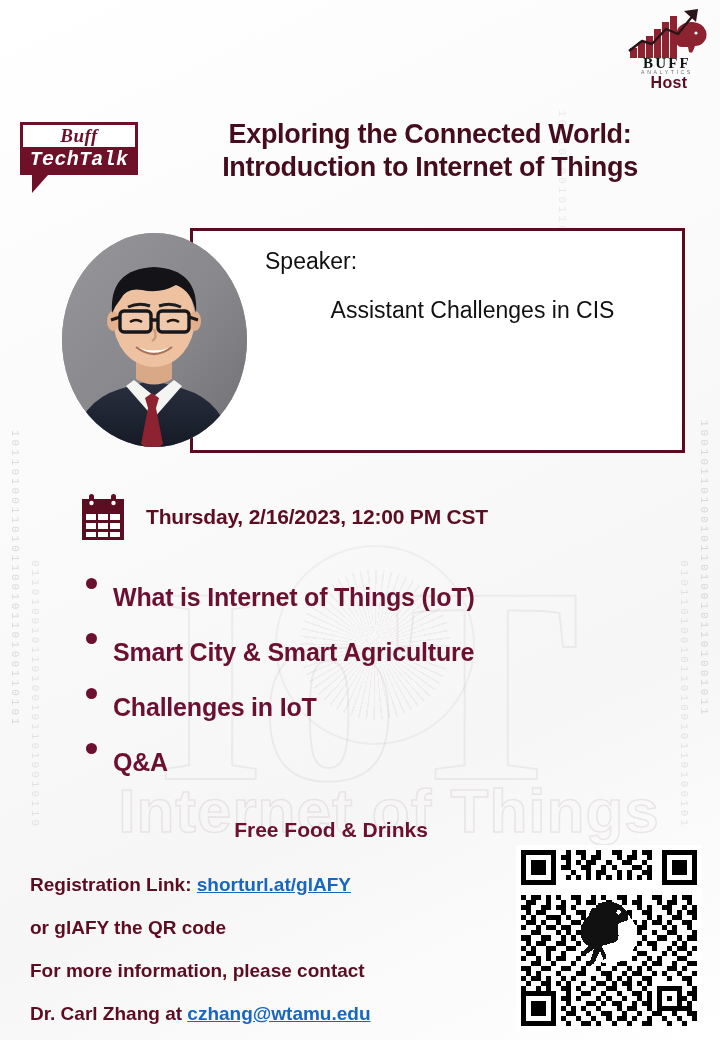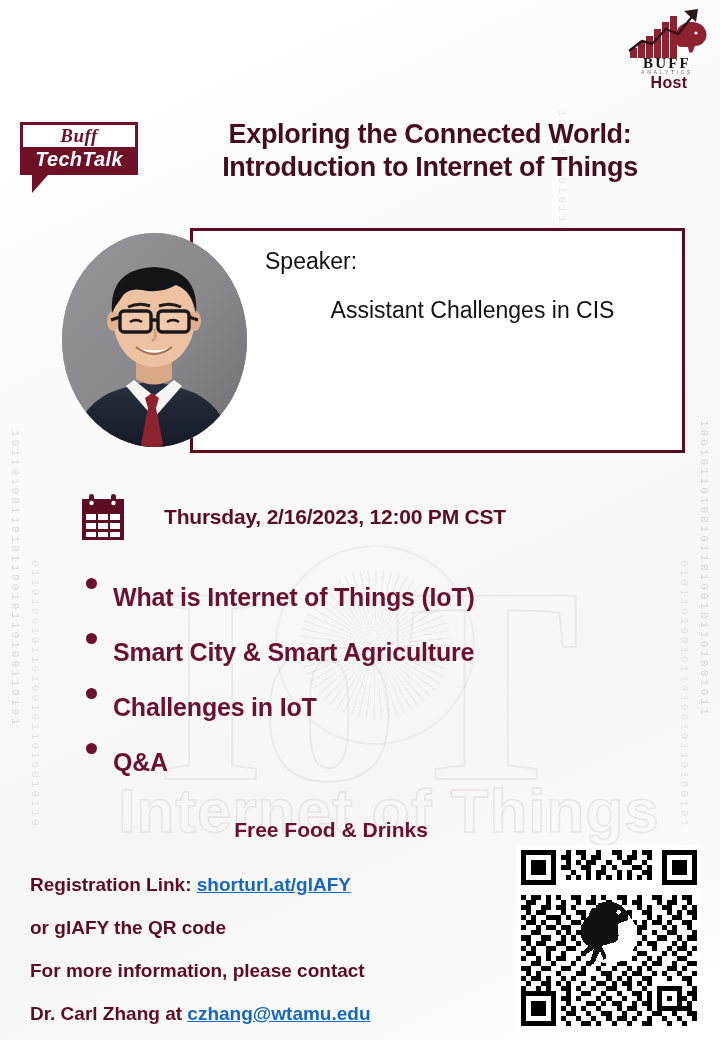--- a/index.html
+++ b/index.html
@@ -91,21 +91,21 @@
     font-family:"Liberation Serif", serif;
     font-size:19px; font-weight:bold; font-style:italic;
     color:#6d1028; letter-spacing:.5px;
   }
   .tt-bot {
     background:#6d1028; border:3px solid #6d1028; border-top:none;
     height:28px;
     display:flex; align-items:center; justify-content:center;
   }
   .tt-bot span {
-    font-family:Liberation Sans, sans-serif;
+    font-family:Liberation Mono, monospace;
     font-size:20px; font-weight:bold; font-style:italic;
     color:#ffffff; letter-spacing:.3px;
   }
   .tt-tail {
     width:0; height:0; margin-left:12px;
     border-left:16px solid #6d1028;
     border-bottom:18px solid transparent;
   }
 
   
@@ -143,21 +143,21 @@
     letter-spacing:-.3px;
   }
   .sp-role {
     margin-top:22px; text-align:center;
     font-size:23px; color:#111;
   }
 
   
   .date-row {
     position:absolute; left:78px; top:492px;
-    display:flex; align-items:center; gap:36px; z-index:5;
+    display:flex; align-items:center; gap:18px; z-index:5;
   }
   .cal-icon { width:50px; height:50px; display:block; }
   .date-text {
     font-size:21px; font-weight:bold; color:#5c0d22;
     letter-spacing:-.2px;
   }
 
   
   .bullets {
     position:absolute; left:86px; top:583px; width:560px; z-index:5;

